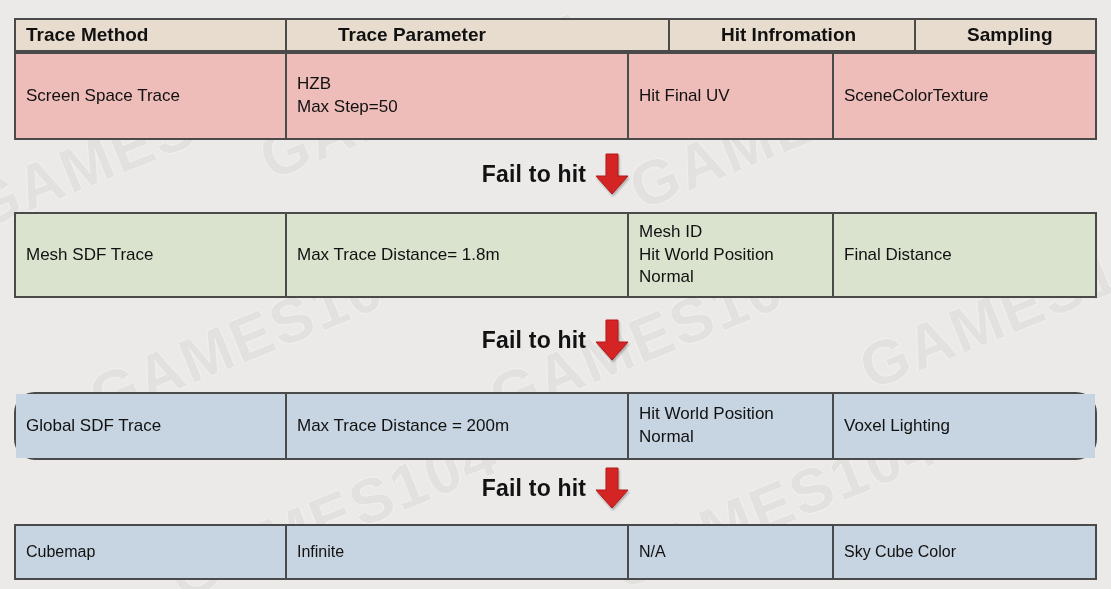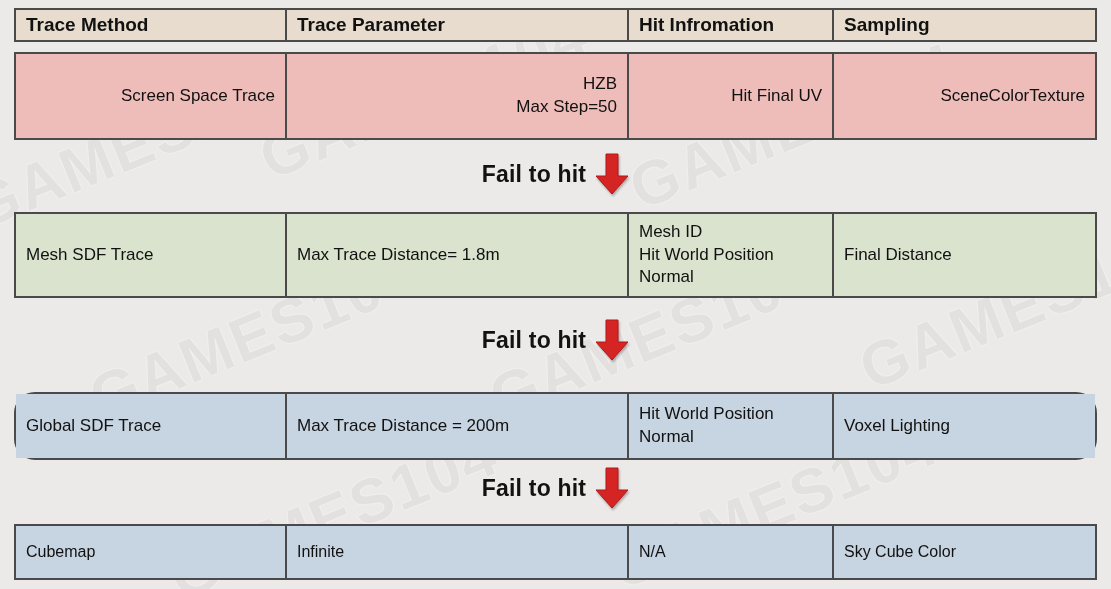--- a/index.html
+++ b/index.html
@@ -66,29 +66,29 @@
     line-height: 1.33;
     overflow: hidden;
   }
   .tbl .cell:last-child { border-right: none; }
 
   .c1 { width: 271px; }
   .c2 { width: 342px; }
   .c3 { width: 205px; }
   .c4 { flex: 1 1 auto; }
 
-  .tbl.header { top: 8px; height: 34px; background: #e7dccd; }
+  .tbl.header { top: 18px; height: 34px; background: #e7dccd; gap: 41px; }
   .tbl.header .cell {
     font-weight: bold;
     font-size: 19px;
     justify-content: center;
     background: #e7dccd;
   }
 
-  .tbl.row-pink  { top: 52px;  height: 88px; text-align: right;  }
+  .tbl.row-pink  { top: 52px;  height: 88px;  }
   .tbl.row-green { top: 212px; height: 86px;  }
   .tbl.row-blue  { top: 392px; height: 68px; border-radius: 21px;  }
   .tbl.row-last  { top: 524px; height: 56px;  }
 
   .row-pink  .cell { background: #eebcb9; }
   .row-green .cell { background: #d9e3cd; }
   .row-blue  .cell { background: #c7d4e1; }
   .row-last  .cell { background: #c7d4e1; font-size: 16px; }
 
   .cell .line { display: block; white-space: nowrap; }

